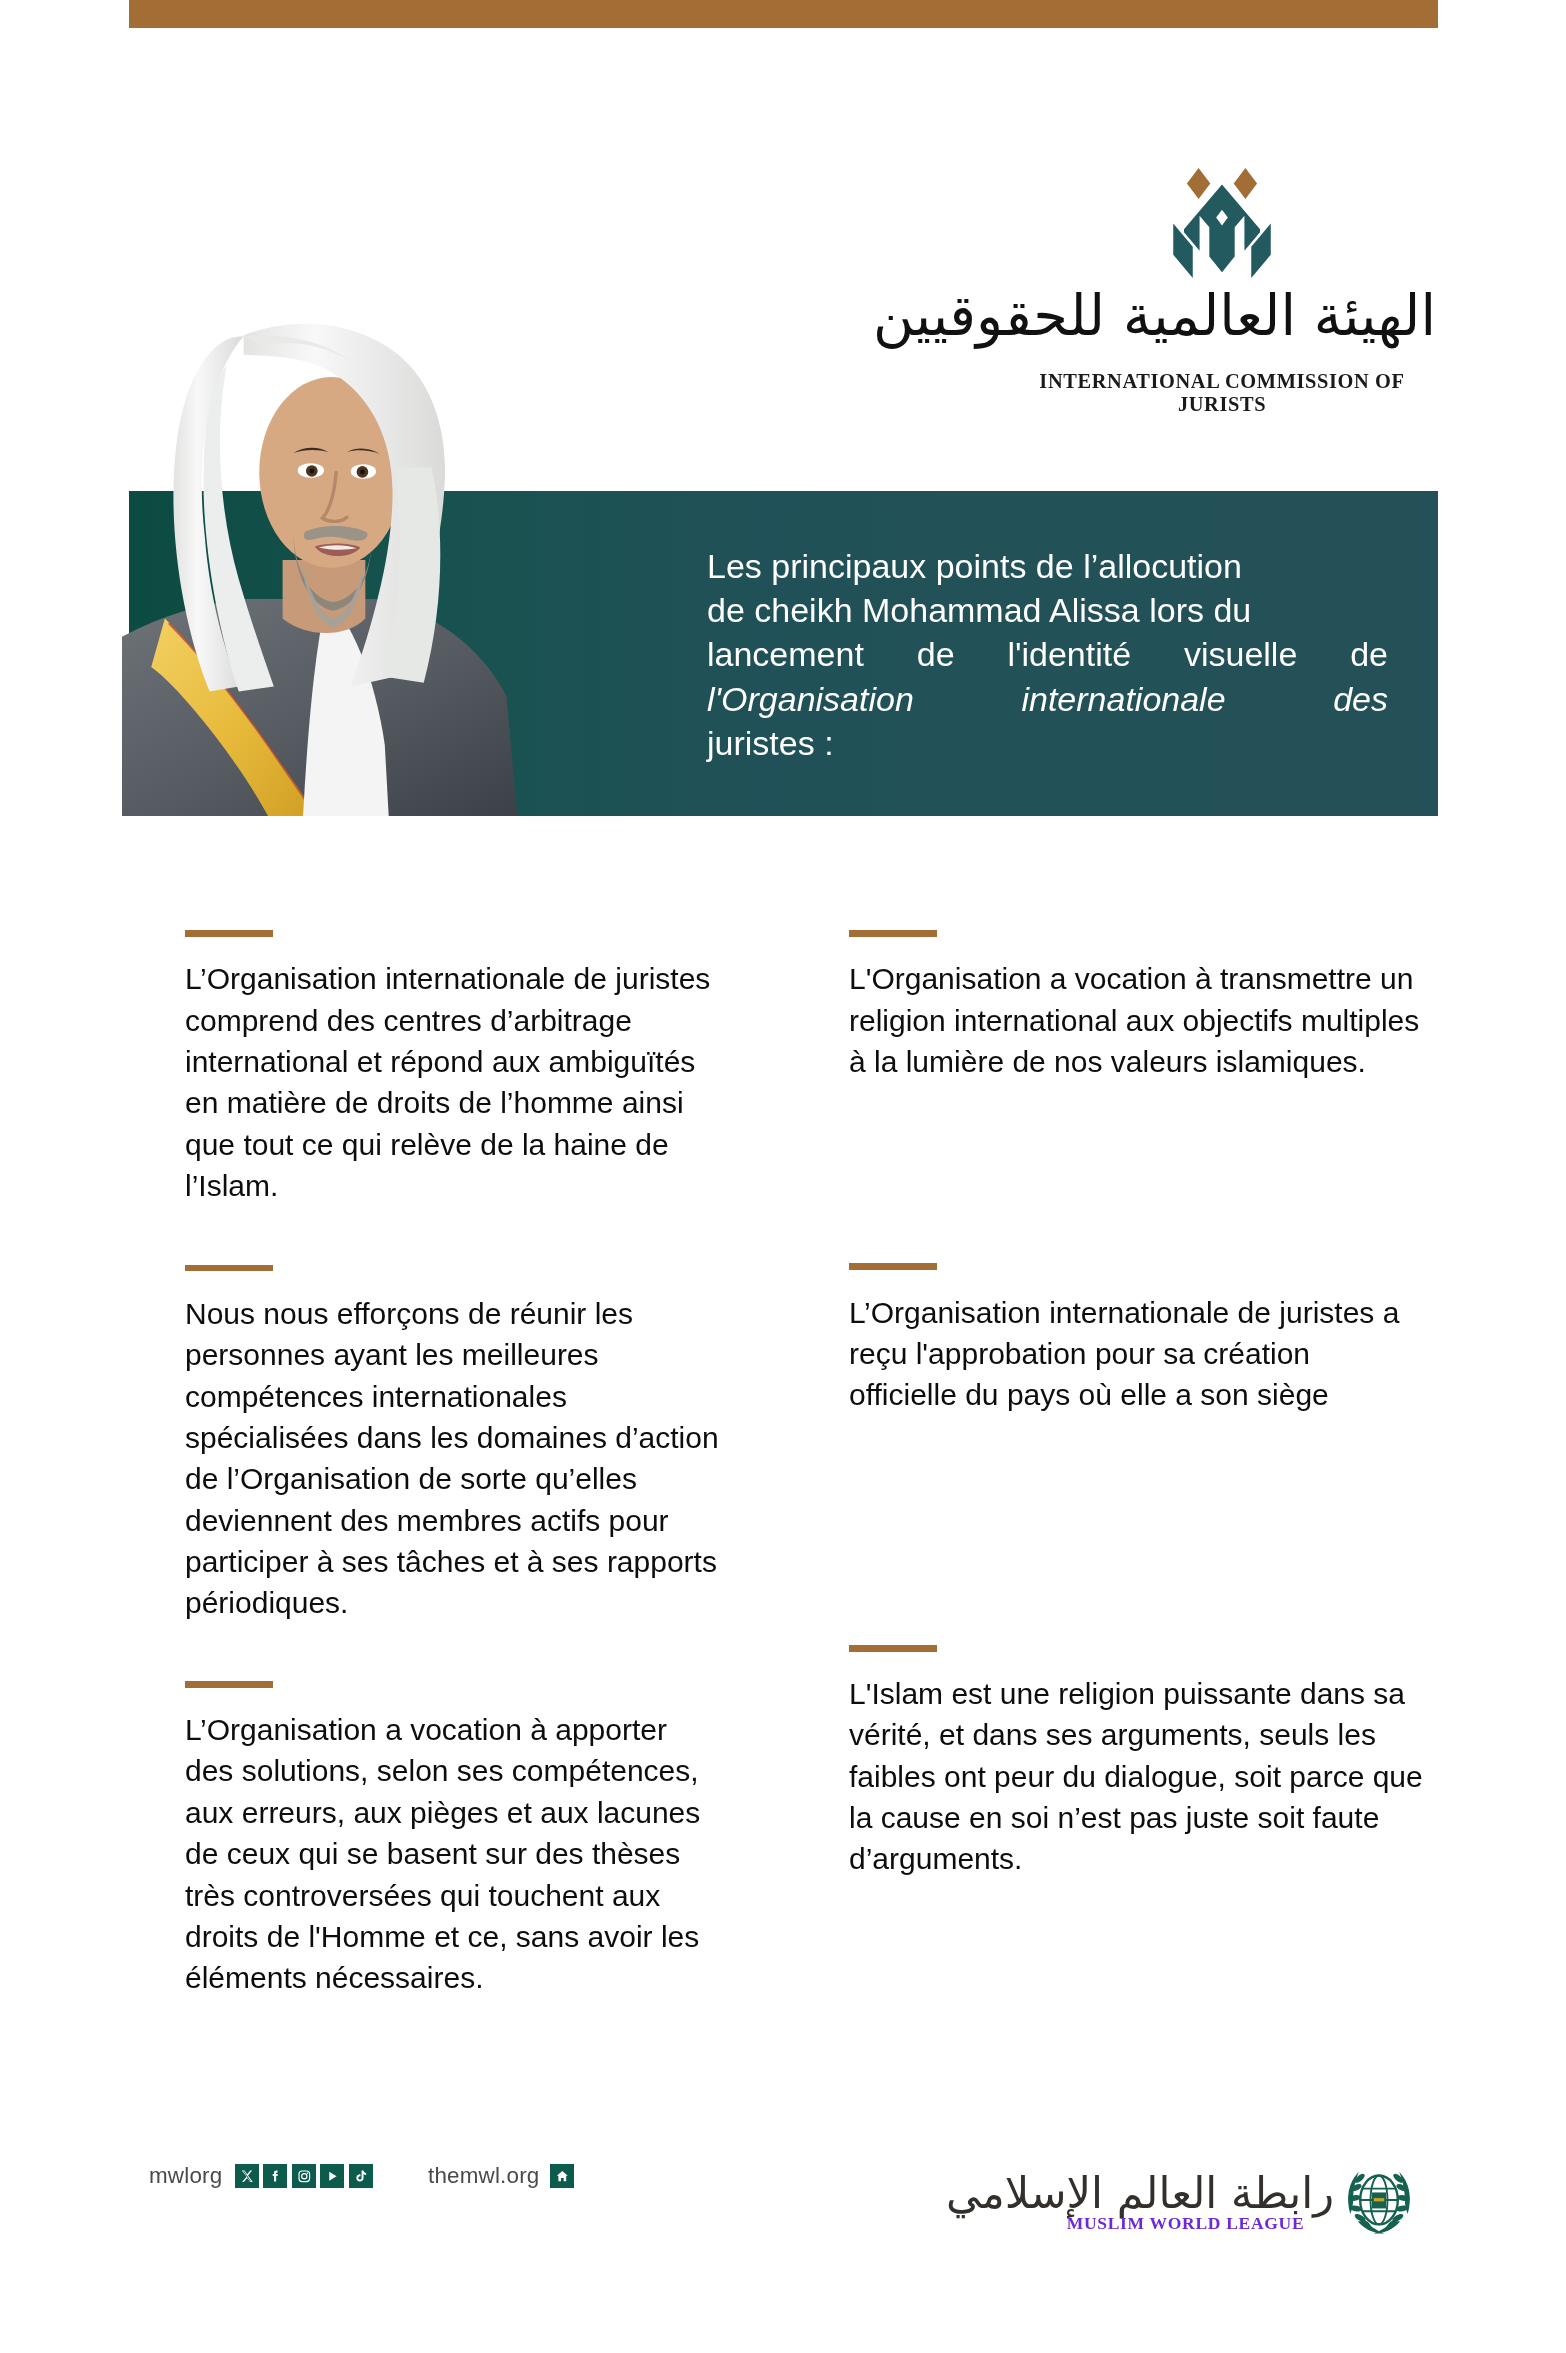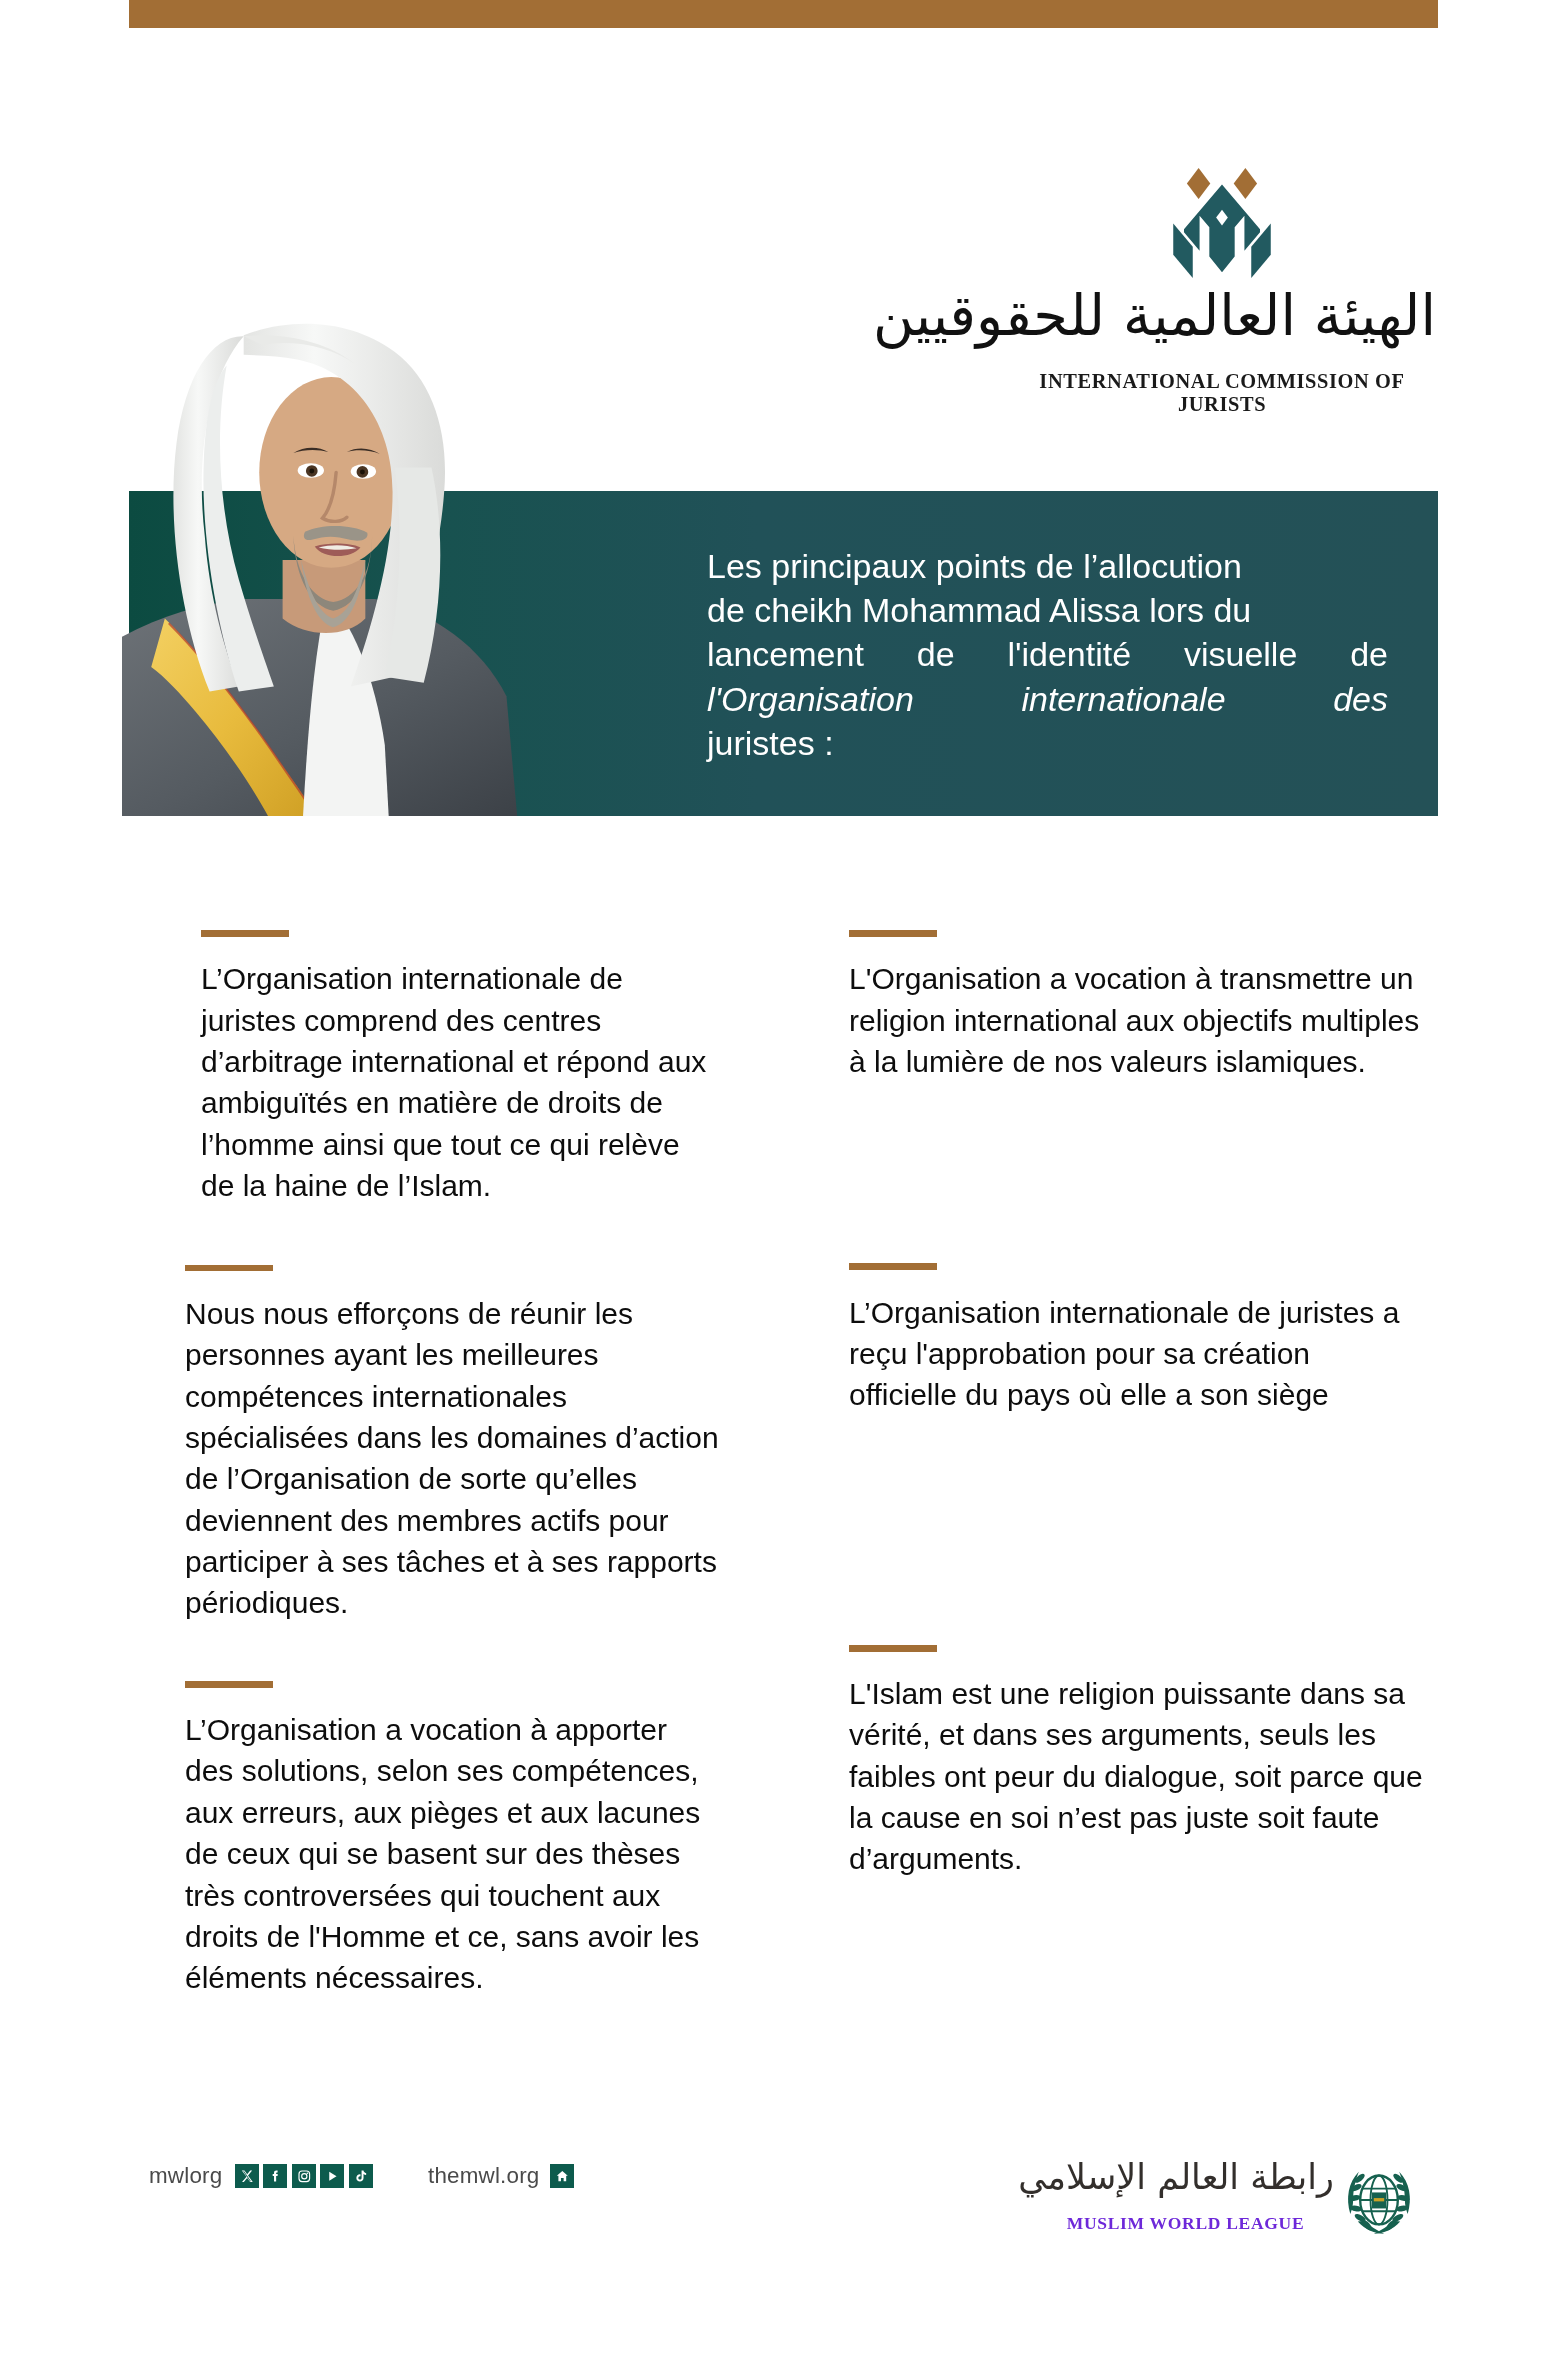--- a/index.html
+++ b/index.html
@@ -82,22 +82,22 @@
     width:24px;height:24px;background:#0d5b4d;
     display:flex;align-items:center;justify-content:center;
   }
   .soc svg{display:block;}
   .foot-mid{
     position:absolute;left:428px;top:21.4px;display:flex;align-items:center;gap:10.7px;
   }
 
   .mwl-logo{position:absolute;left:1037px;top:13.6px;width:385px;height:90px;}
   .mwl-arabic{
-    position:absolute;left:0;top:4px;width:297px;text-align:center;
-    font-family:"DejaVu Sans", sans-serif;font-size:35px;color:#332f2c;
+    position:absolute;left:0;top:16px;width:297px;text-align:center;
+    font-family:"DejaVu Sans", sans-serif;font-size:43px;color:#332f2c;
     line-height:1.0;white-space:nowrap;direction:rtl;
   }
   .mwl-en{
     position:absolute;left:0;top:57px;width:297px;text-align:center;
     font-family:"Liberation Serif", serif;font-size:17.5px;font-weight:700;
     letter-spacing:0.7px;color:#6d28d9;
   }
   .mwl-emblem{position:absolute;left:302px;top:2.9px;width:80px;height:83px;}
 </style>
 </head>
@@ -198,21 +198,21 @@
       <path d="M396 492 C424 484 466 484 490 494 C470 518 414 518 396 492 Z" fill="#9e5c58"></path>
       <path d="M404 494 C430 488 460 488 482 496 C460 500 428 500 404 494 Z" fill="#f0ece4"></path>
 
       <path d="M352 470 C356 560 390 616 434 624 C482 616 512 556 514 470 C512 552 480 600 434 606 C392 600 358 552 352 470 Z" fill="#8d877b"></path>
       <path d="M368 520 C388 596 408 632 434 640 C462 632 484 592 500 520 C492 596 468 650 434 658 C402 650 378 598 368 520 Z" fill="#a8a296"></path>
     </g>
   </svg>
 </div>
 
 <div class="col col-left">
-  <div class="item" style="margin-top:930px;margin-left:16px;">
+  <div class="item" style="margin-top:930px;">
     <div class="rule"></div>
     <p>L’Organisation internationale de juristes comprend des centres d’arbitrage international et répond aux ambiguïtés en matière de droits de l’homme ainsi que tout ce qui relève de la haine de l’Islam.</p>
   </div>
   <div class="item" style="margin-top:58px;">
     <div class="rule"></div>
     <p>Nous nous efforçons de réunir les personnes ayant les meilleures compétences internationales spécialisées dans les domaines d’action de l’Organisation de sorte qu’elles deviennent des membres actifs pour participer à ses tâches et à ses rapports périodiques.</p>
   </div>
   <div class="item" style="margin-top:57px;">
     <div class="rule"></div>
     <p>L’Organisation a vocation à apporter des solutions, selon ses compétences, aux erreurs, aux pièges et aux lacunes de ceux qui se basent sur des thèses très controversées qui touchent aux droits de l'Homme et ce, sans avoir les éléments nécessaires.</p>

